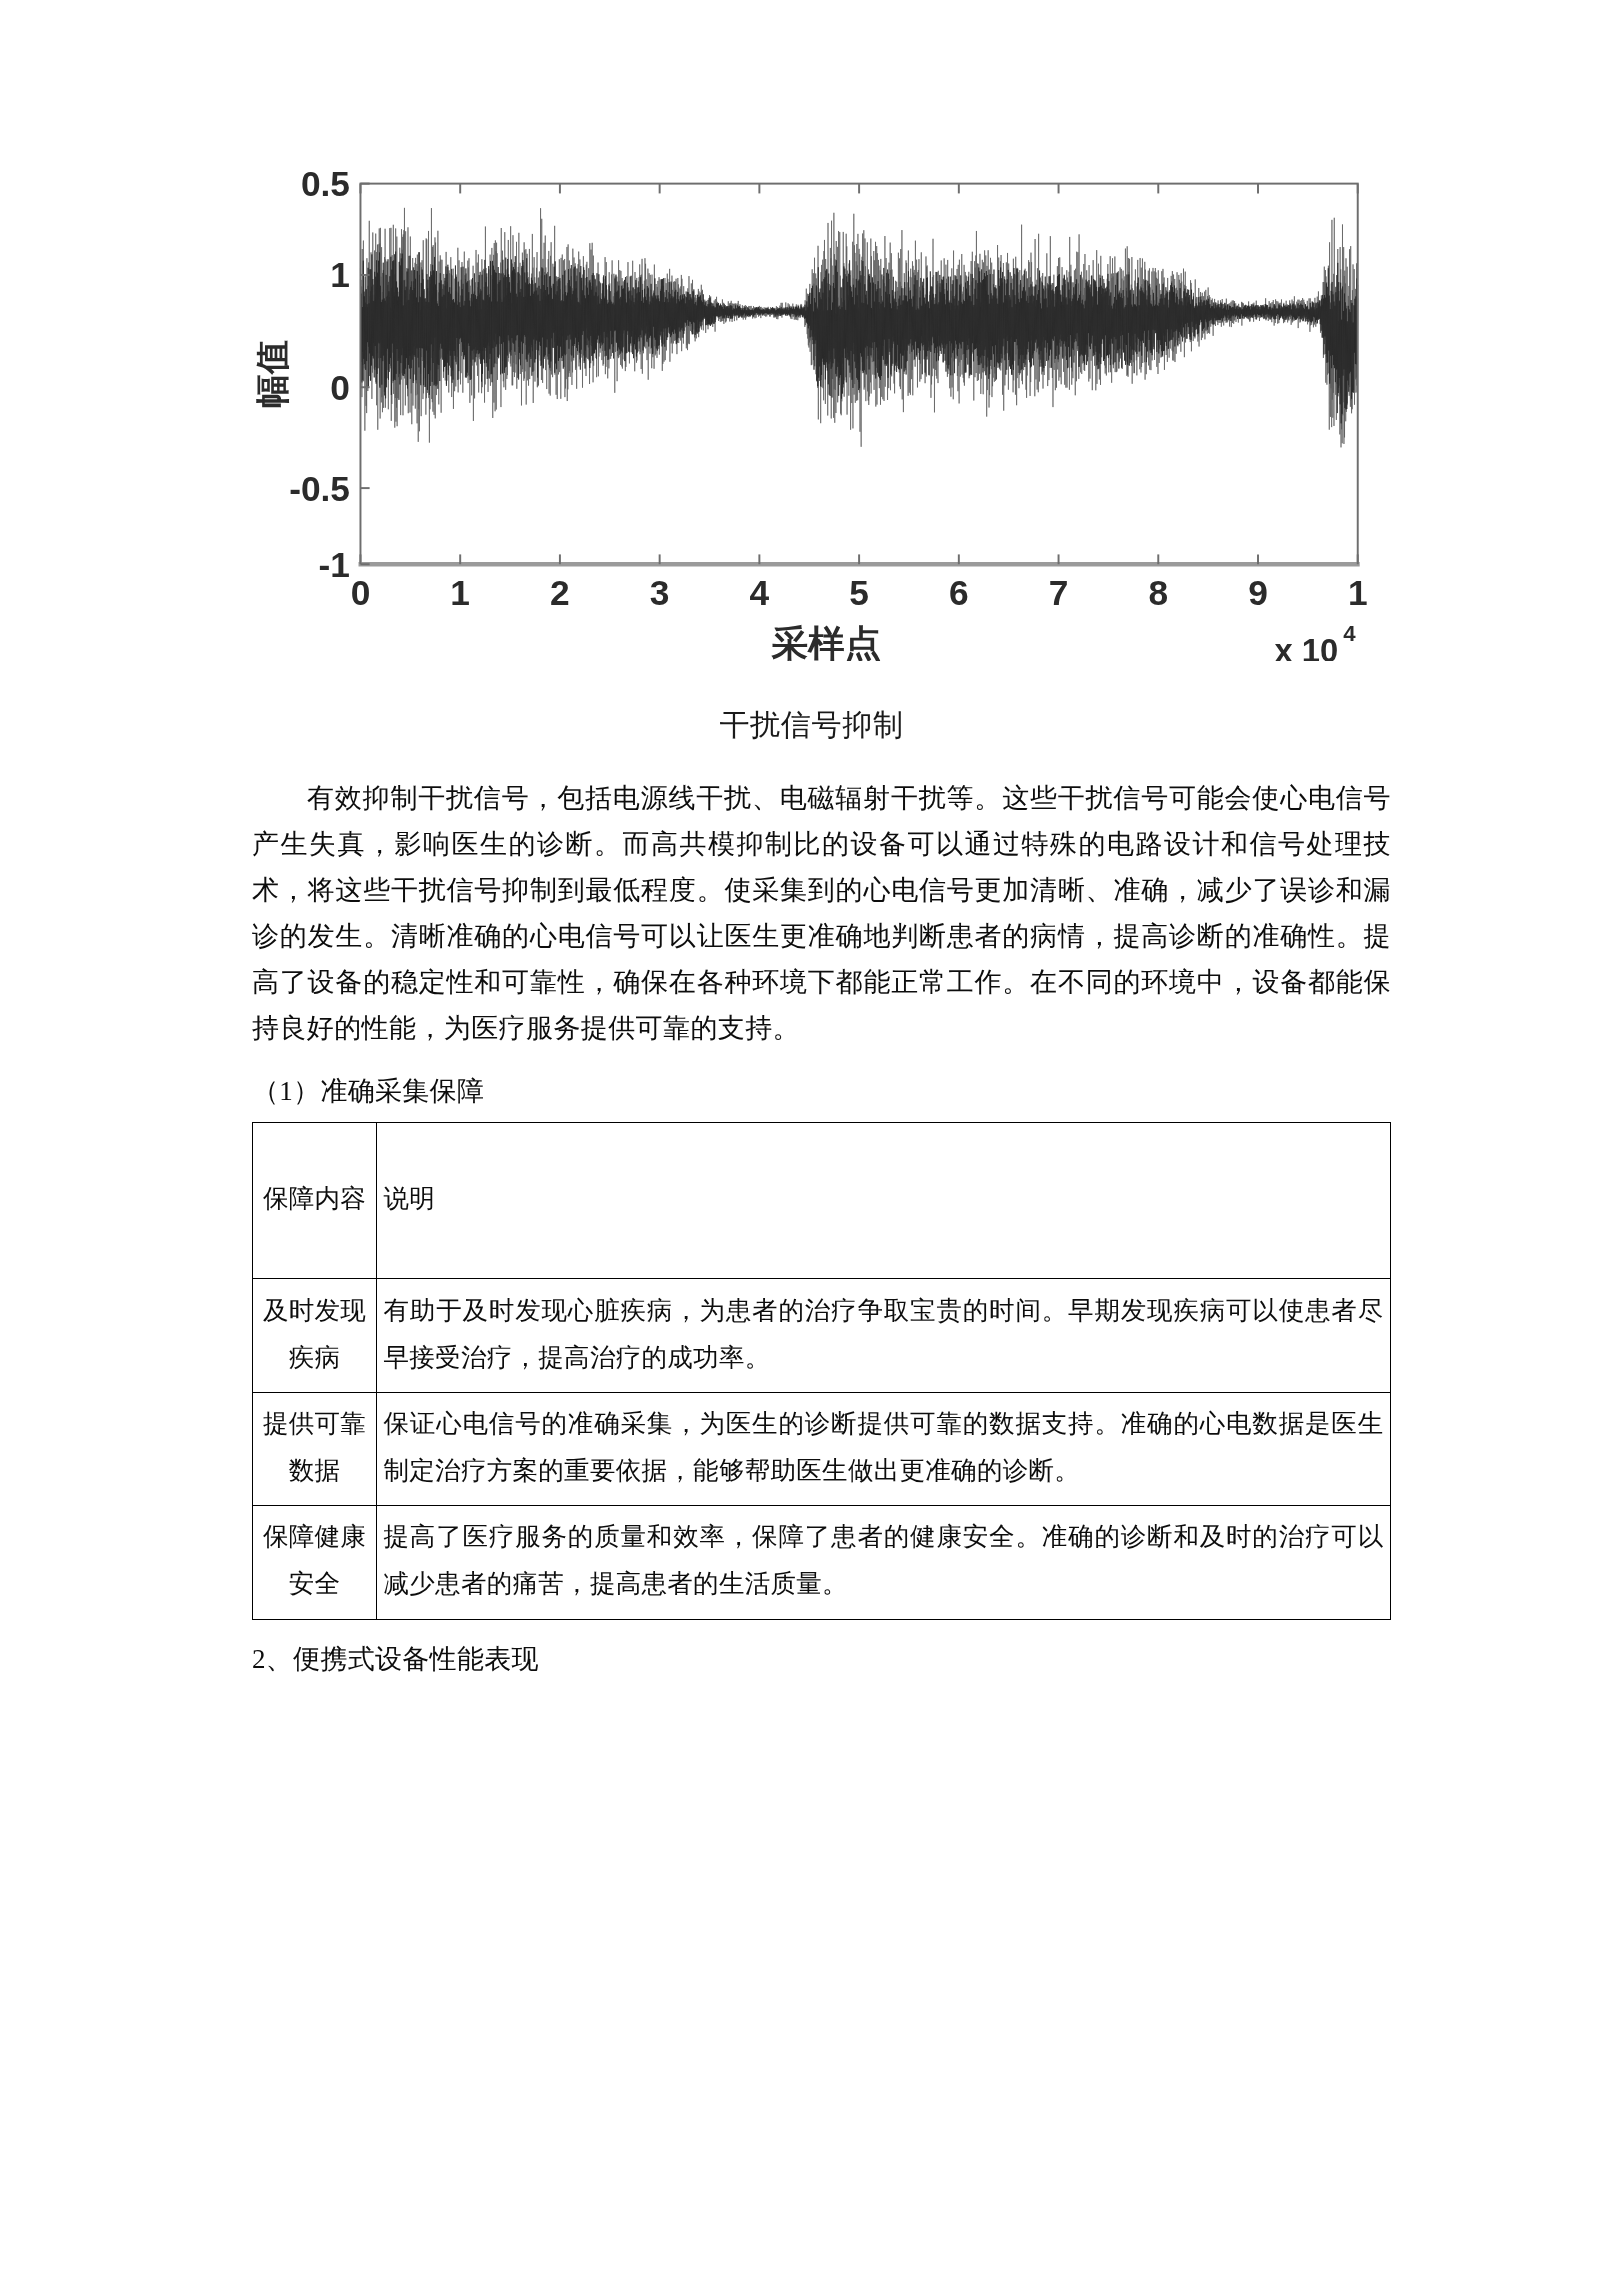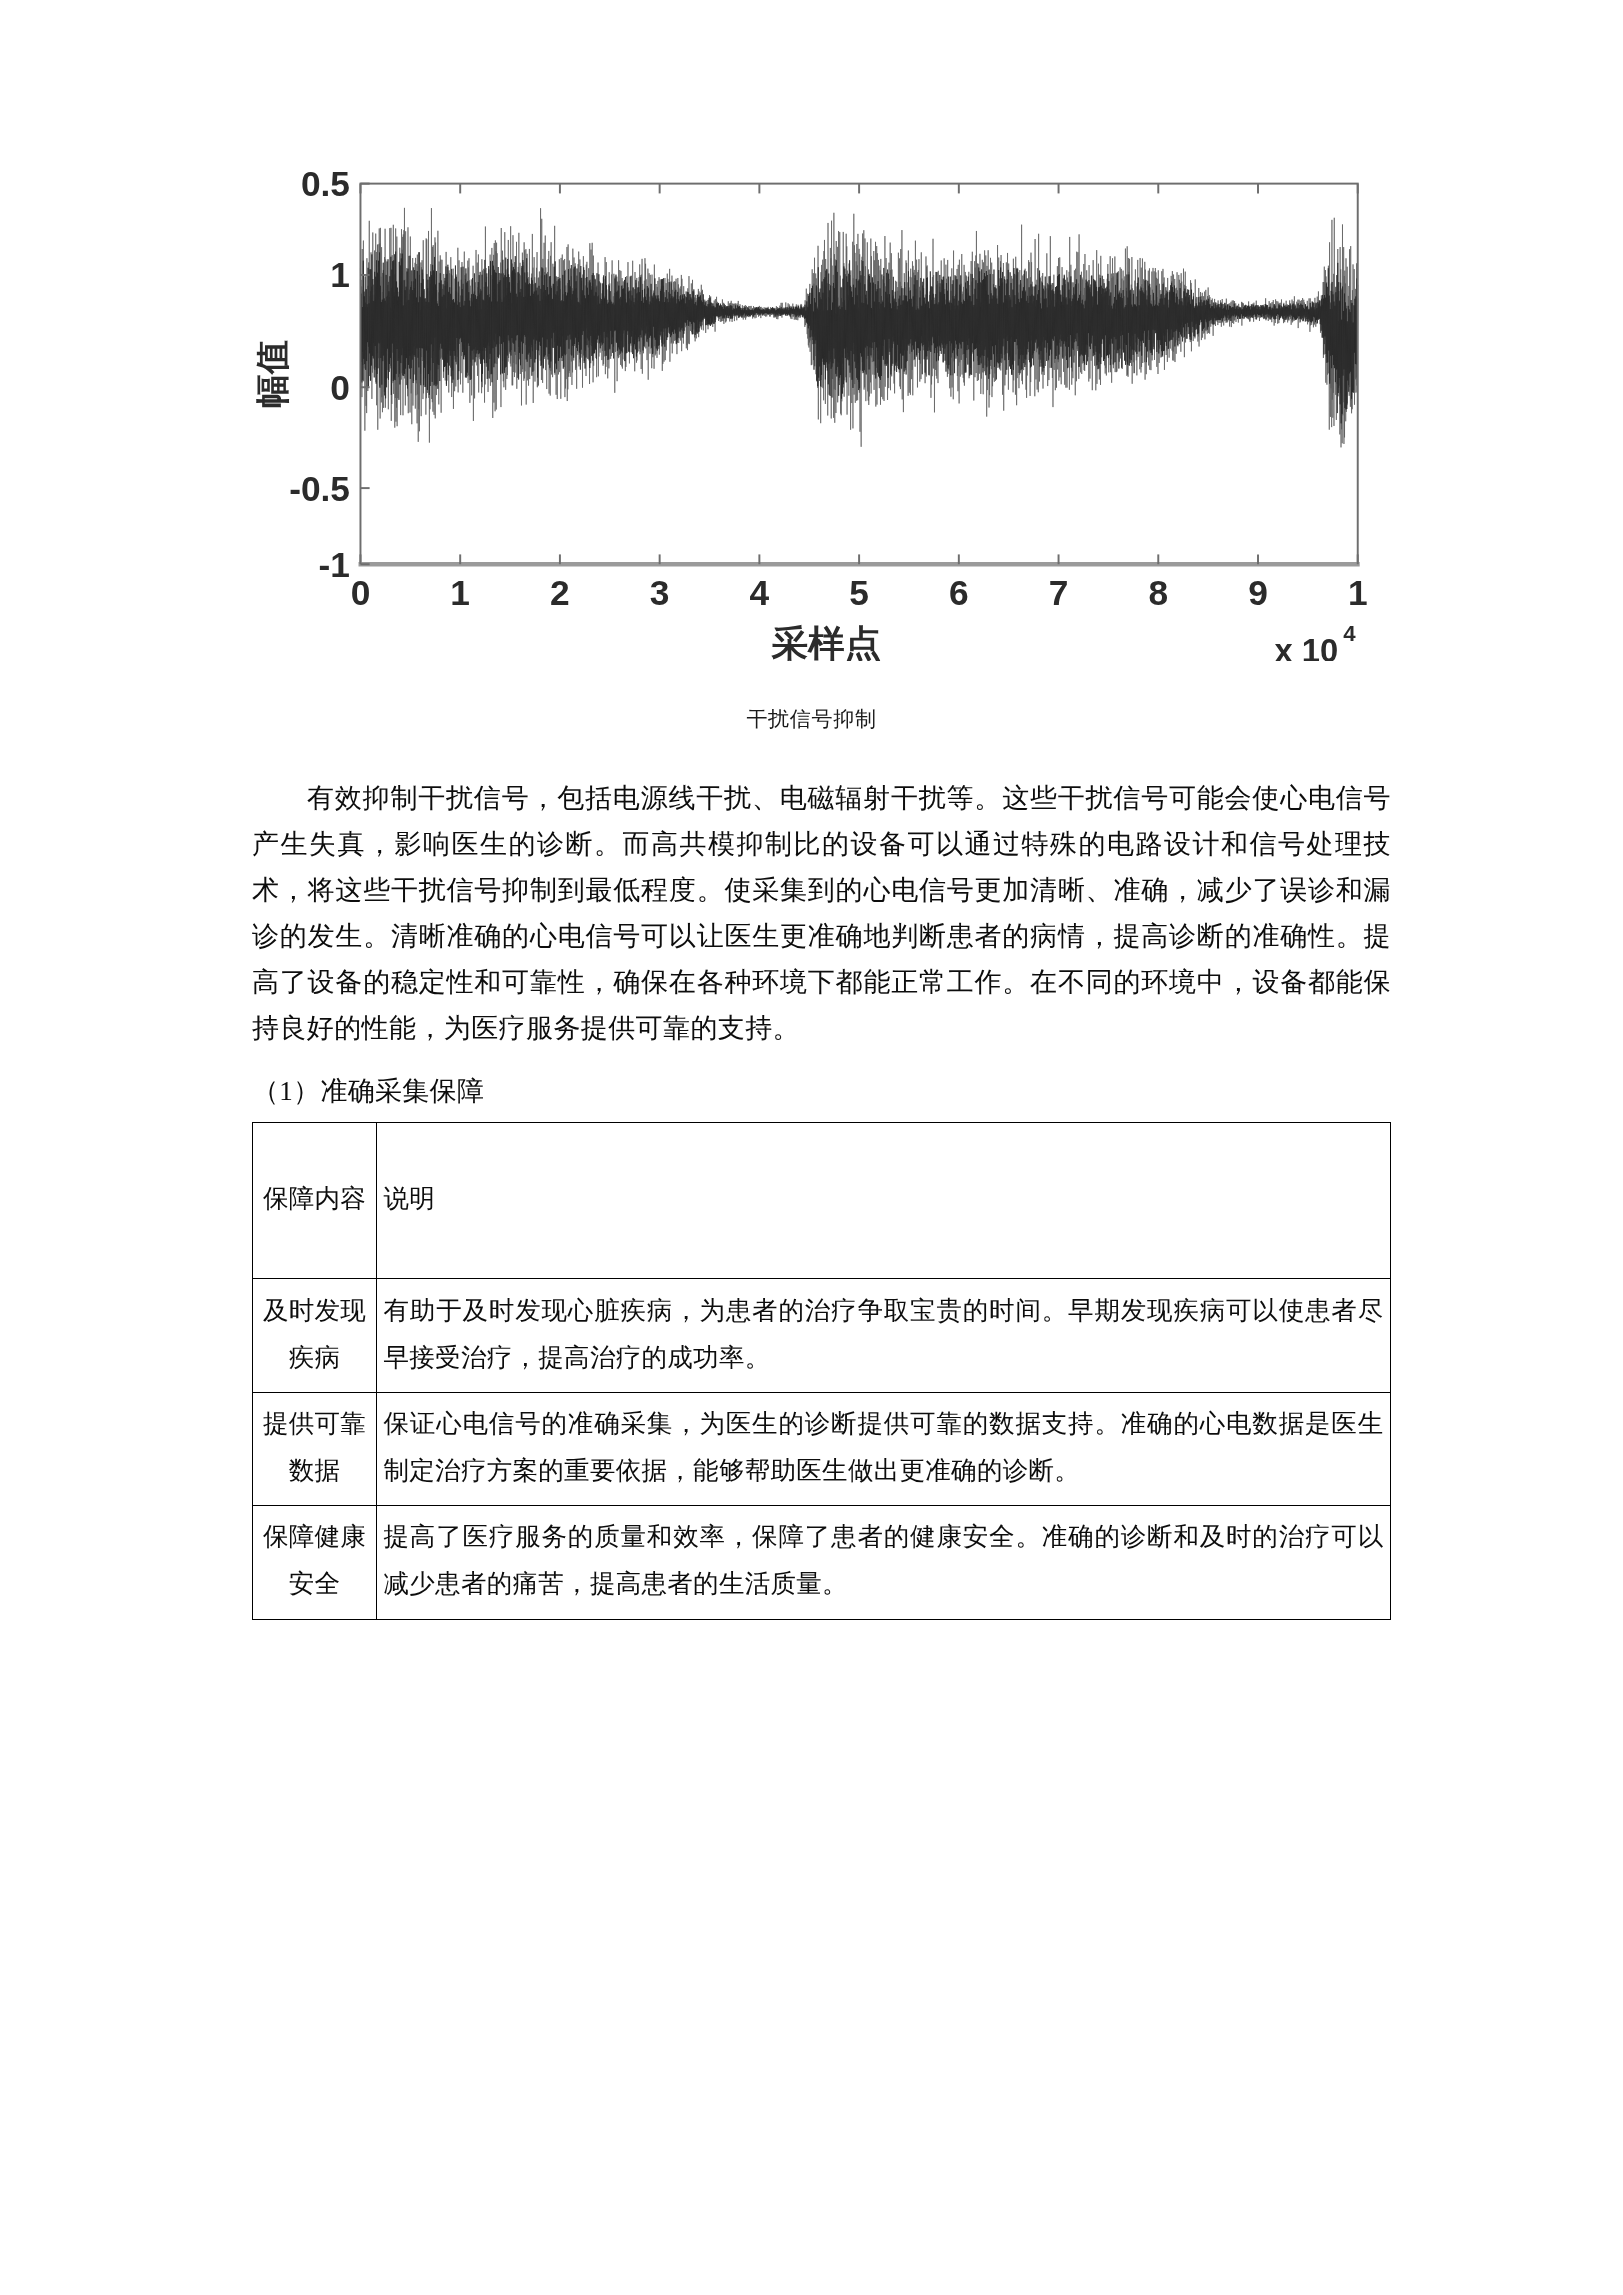--- a/index.html
+++ b/index.html
@@ -43,21 +43,21 @@
 
   .chart-svg { display: block; }
 
   .figure-caption {
     position: absolute;
     left: 0;
     top: 543px;
     width: 1623px;
     text-align: center;
     font-family: "Liberation Serif", "DejaVu Serif", serif;
-    font-size: 21px;
+    font-size: 30px;
     line-height: 1.2;
     letter-spacing: 0.7px;
     color: #1a1a1a;
   }
 
   
   .body-text {
     position: absolute;
     left: 252px;
     top: 775px;
@@ -256,16 +256,17 @@
             <td class="col-label">提供可靠数据</td>
             <td class="col-desc">保证心电信号的准确采集，为医生的诊断提供可靠的数据支持。准确的心电数据是医生制定治疗方案的重要依据，能够帮助医生做出更准确的诊断。</td>
           </tr>
           <tr>
             <td class="col-label">保障健康安全</td>
             <td class="col-desc">提高了医疗服务的质量和效率，保障了患者的健康安全。准确的诊断和及时的治疗可以减少患者的痛苦，提高患者的生活质量。</td>
           </tr>
         </tbody>
     </table>
 
+    <div class="footer-line">2、便携式设备性能表现</div>
   </div>
 
 </div>
 
 
 </body></html>

